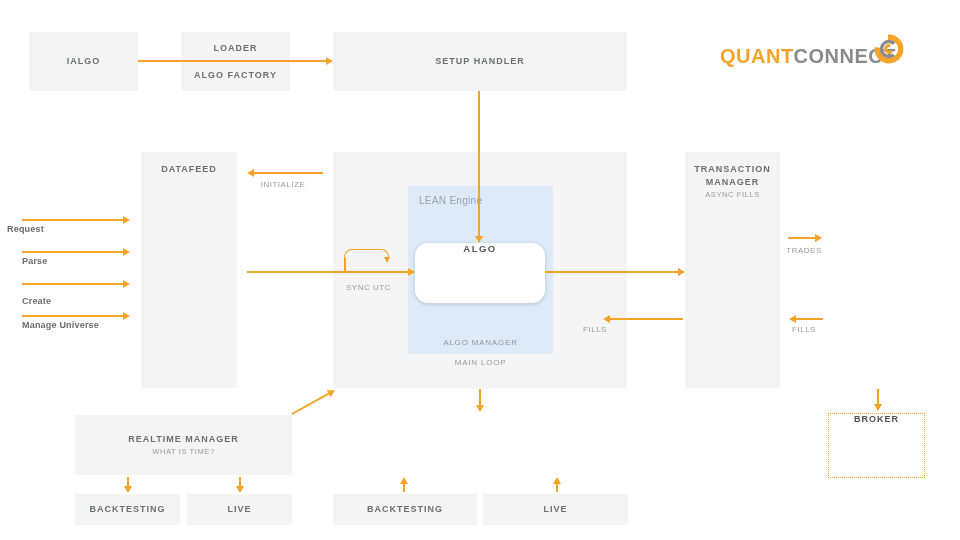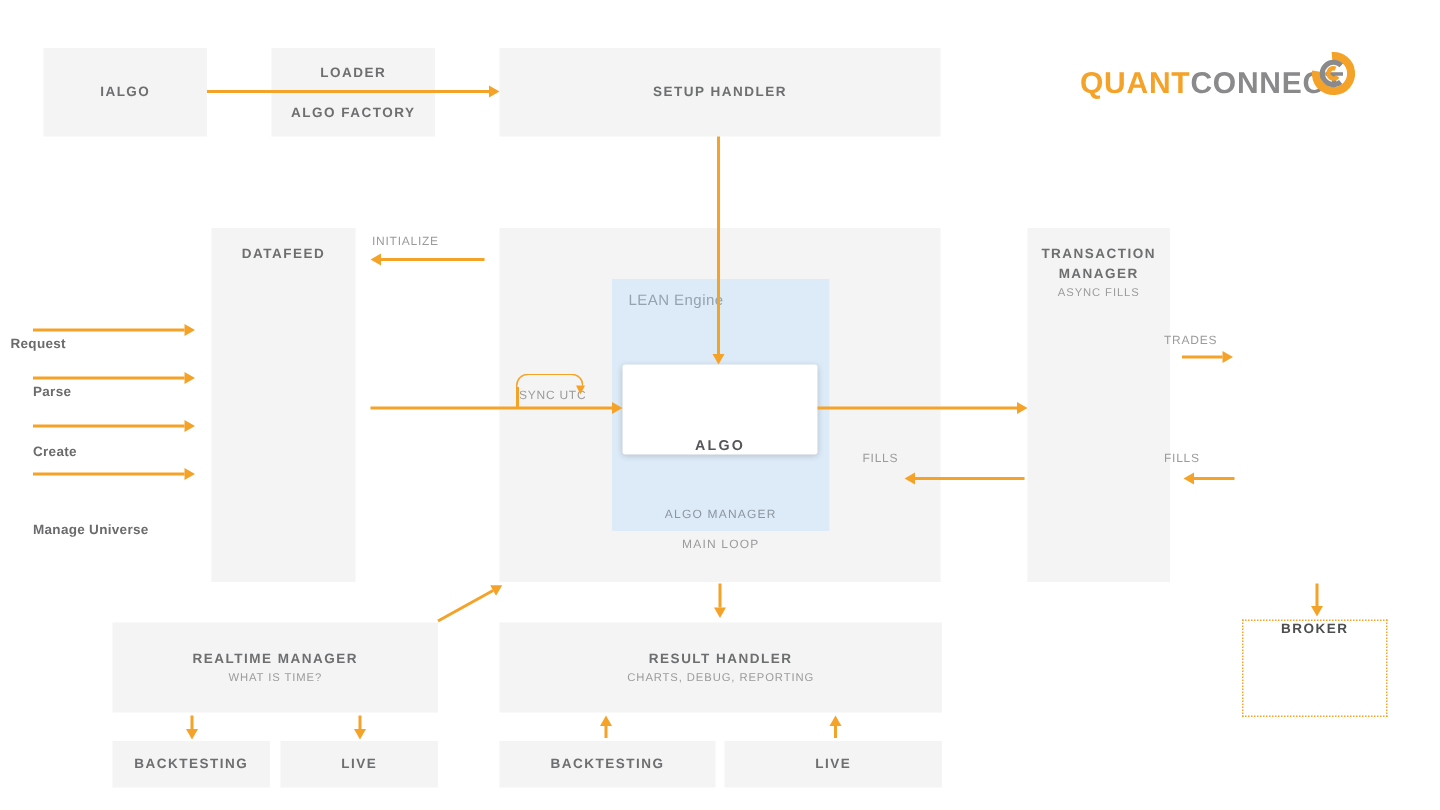--- a/index.html
+++ b/index.html
@@ -14,21 +14,21 @@
   html,body{background:#fff;}
   body{font-family:"Liberation Sans","DejaVu Sans",sans-serif;}
   #stage{position:relative;width:960px;height:540px;background:#fff;overflow:hidden;}
 
   .box{position:absolute;background:var(--box);}
   .box-title{font-size:9px;font-weight:bold;color:var(--title);letter-spacing:1px;text-align:center;line-height:13px;}
   .box-sub{font-size:7.5px;color:var(--muted);letter-spacing:0.6px;text-align:center;line-height:12px;}
   .center-col{display:flex;flex-direction:column;align-items:center;justify-content:center;}
   .top-pad{padding-top:11px;}
 
-  .edge-label{position:absolute;font-size:8px;color:var(--muted);letter-spacing:0.5px;text-align:left;}
+  .edge-label{position:absolute;font-size:8px;color:var(--muted);letter-spacing:0.5px;text-align:center;margin-top:24px;}
   .side-label{position:absolute;font-size:9px;font-weight:bold;color:#6B6B6D;letter-spacing:0.2px;}
 
   
   .ah{position:absolute;height:2px;background:var(--orange);}
   .av{position:absolute;width:2px;background:var(--orange);}
   .head-right::after{content:"";position:absolute;right:-7px;top:50%;margin-top:-4px;
     border-left:7px solid var(--orange);border-top:4px solid transparent;border-bottom:4px solid transparent;}
   .head-left::before{content:"";position:absolute;left:-7px;top:50%;margin-top:-4px;
     border-right:7px solid var(--orange);border-top:4px solid transparent;border-bottom:4px solid transparent;}
   .head-down::after{content:"";position:absolute;bottom:-7px;left:50%;margin-left:-4px;
@@ -47,22 +47,22 @@
   
   .logo{position:absolute;left:720px;top:33px;width:190px;height:36px;}
   .logo-text{position:absolute;left:0;top:12px;font-size:20px;font-weight:bold;letter-spacing:0.5px;white-space:nowrap;}
   .logo-quant{color:var(--orange);}
   .logo-connect{color:var(--logoGray);}
   .logo-icon{position:absolute;left:153px;top:0;}
 
   
   .bluebox{position:absolute;left:408px;top:186px;width:145px;height:168px;background:var(--blue);}
   .lean-label{position:absolute;left:11px;top:9px;font-size:10px;color:#95A3B1;letter-spacing:0.3px;}
-  .algobox{position:absolute;left:415px;top:243px;width:130px;height:60px;background:#fff;border-radius:2px;
-    box-shadow:0 1px 4px rgba(0,0,0,0.18);display:flex;align-items:flex-end;justify-content:center;}
+  .algobox{position:absolute;left:415px;top:243px;width:130px;height:60px;background:#fff;border-radius:13px;
+    box-shadow:0 1px 4px rgba(0,0,0,0.18);display:flex;align-items:flex-start;justify-content:center;}
   .algobox span{font-size:9.5px;font-weight:bold;color:#55565A;letter-spacing:1.5px;}
   .inbox-label{position:absolute;font-size:8px;color:#8C96A1;letter-spacing:0.8px;text-align:center;}
 
   .broker{position:absolute;left:828px;top:413px;width:97px;height:65px;background:#fff;
     border:1.5px dotted var(--orange);display:flex;justify-content:center;}
   .broker span{font-size:9px;font-weight:bold;color:#4D4E50;letter-spacing:1px;}
 
   .note{position:absolute;left:663px;top:434px;width:145px;font-size:8px;color:var(--muted);
     letter-spacing:0.4px;text-align:center;line-height:13px;}
 
@@ -115,24 +115,20 @@
     <div class="box-title">TRANSACTION MANAGER</div>
     <div class="box-sub">ASYNC FILLS</div>
   </div>
 
 
   <div class="box center-col" style="left:75px;top:415px;width:217px;height:60px;">
     <div class="box-title">REALTIME MANAGER</div>
     <div class="box-sub">WHAT IS TIME?</div>
   </div>
 
-  <div class="box center-col" style="left:333px;top:415px;width:295px;height:60px;">
-    <div class="box-title">RESULT HANDLER</div>
-    <div class="box-sub">CHARTS, DEBUG, REPORTING</div>
-  </div>
 
   <div class="broker">
     <span>BROKER</span>
   </div>
 
 
   <div class="box center-col" style="left:75px;top:494px;width:105px;height:31px;">
     <div class="box-title">BACKTESTING</div>
   </div>
   <div class="box center-col" style="left:187px;top:494px;width:105px;height:31px;">
@@ -147,21 +143,21 @@
 
   <div class="edge-label" style="left:248px;top:156px;width:70px;">INITIALIZE</div>
   <div class="edge-label" style="left:346px;top:259px;width:42px;white-space:nowrap;">SYNC UTC</div>
   <div class="edge-label" style="left:575px;top:301px;width:40px;">FILLS</div>
   <div class="edge-label" style="left:776px;top:222px;width:56px;">TRADES</div>
   <div class="edge-label" style="left:776px;top:301px;width:56px;">FILLS</div>
 
   <div class="side-label" style="left:7px;top:224px;">Request</div>
   <div class="side-label" style="left:22px;top:256px;">Parse</div>
   <div class="side-label" style="left:22px;top:296px;">Create</div>
-  <div class="side-label" style="left:22px;top:320px;margin-top:28px;">Manage Universe</div>
+  <div class="side-label" style="left:22px;top:320px;">Manage Universe</div>
 
   <div class="ah head-right" style="left:138px;top:60px;width:188px;"></div>
   <div class="av head-down" style="left:478px;top:91px;height:145px;"></div>
   <div class="ah head-left" style="left:254px;top:172px;width:69px;"></div>
 
   <div class="ah head-right" style="left:22px;top:219px;width:101px;"></div>
   <div class="ah head-right" style="left:22px;top:251px;width:101px;"></div>
   <div class="ah head-right" style="left:22px;top:283px;width:101px;"></div>
   <div class="ah head-right" style="left:22px;top:315px;width:101px;"></div>
 

